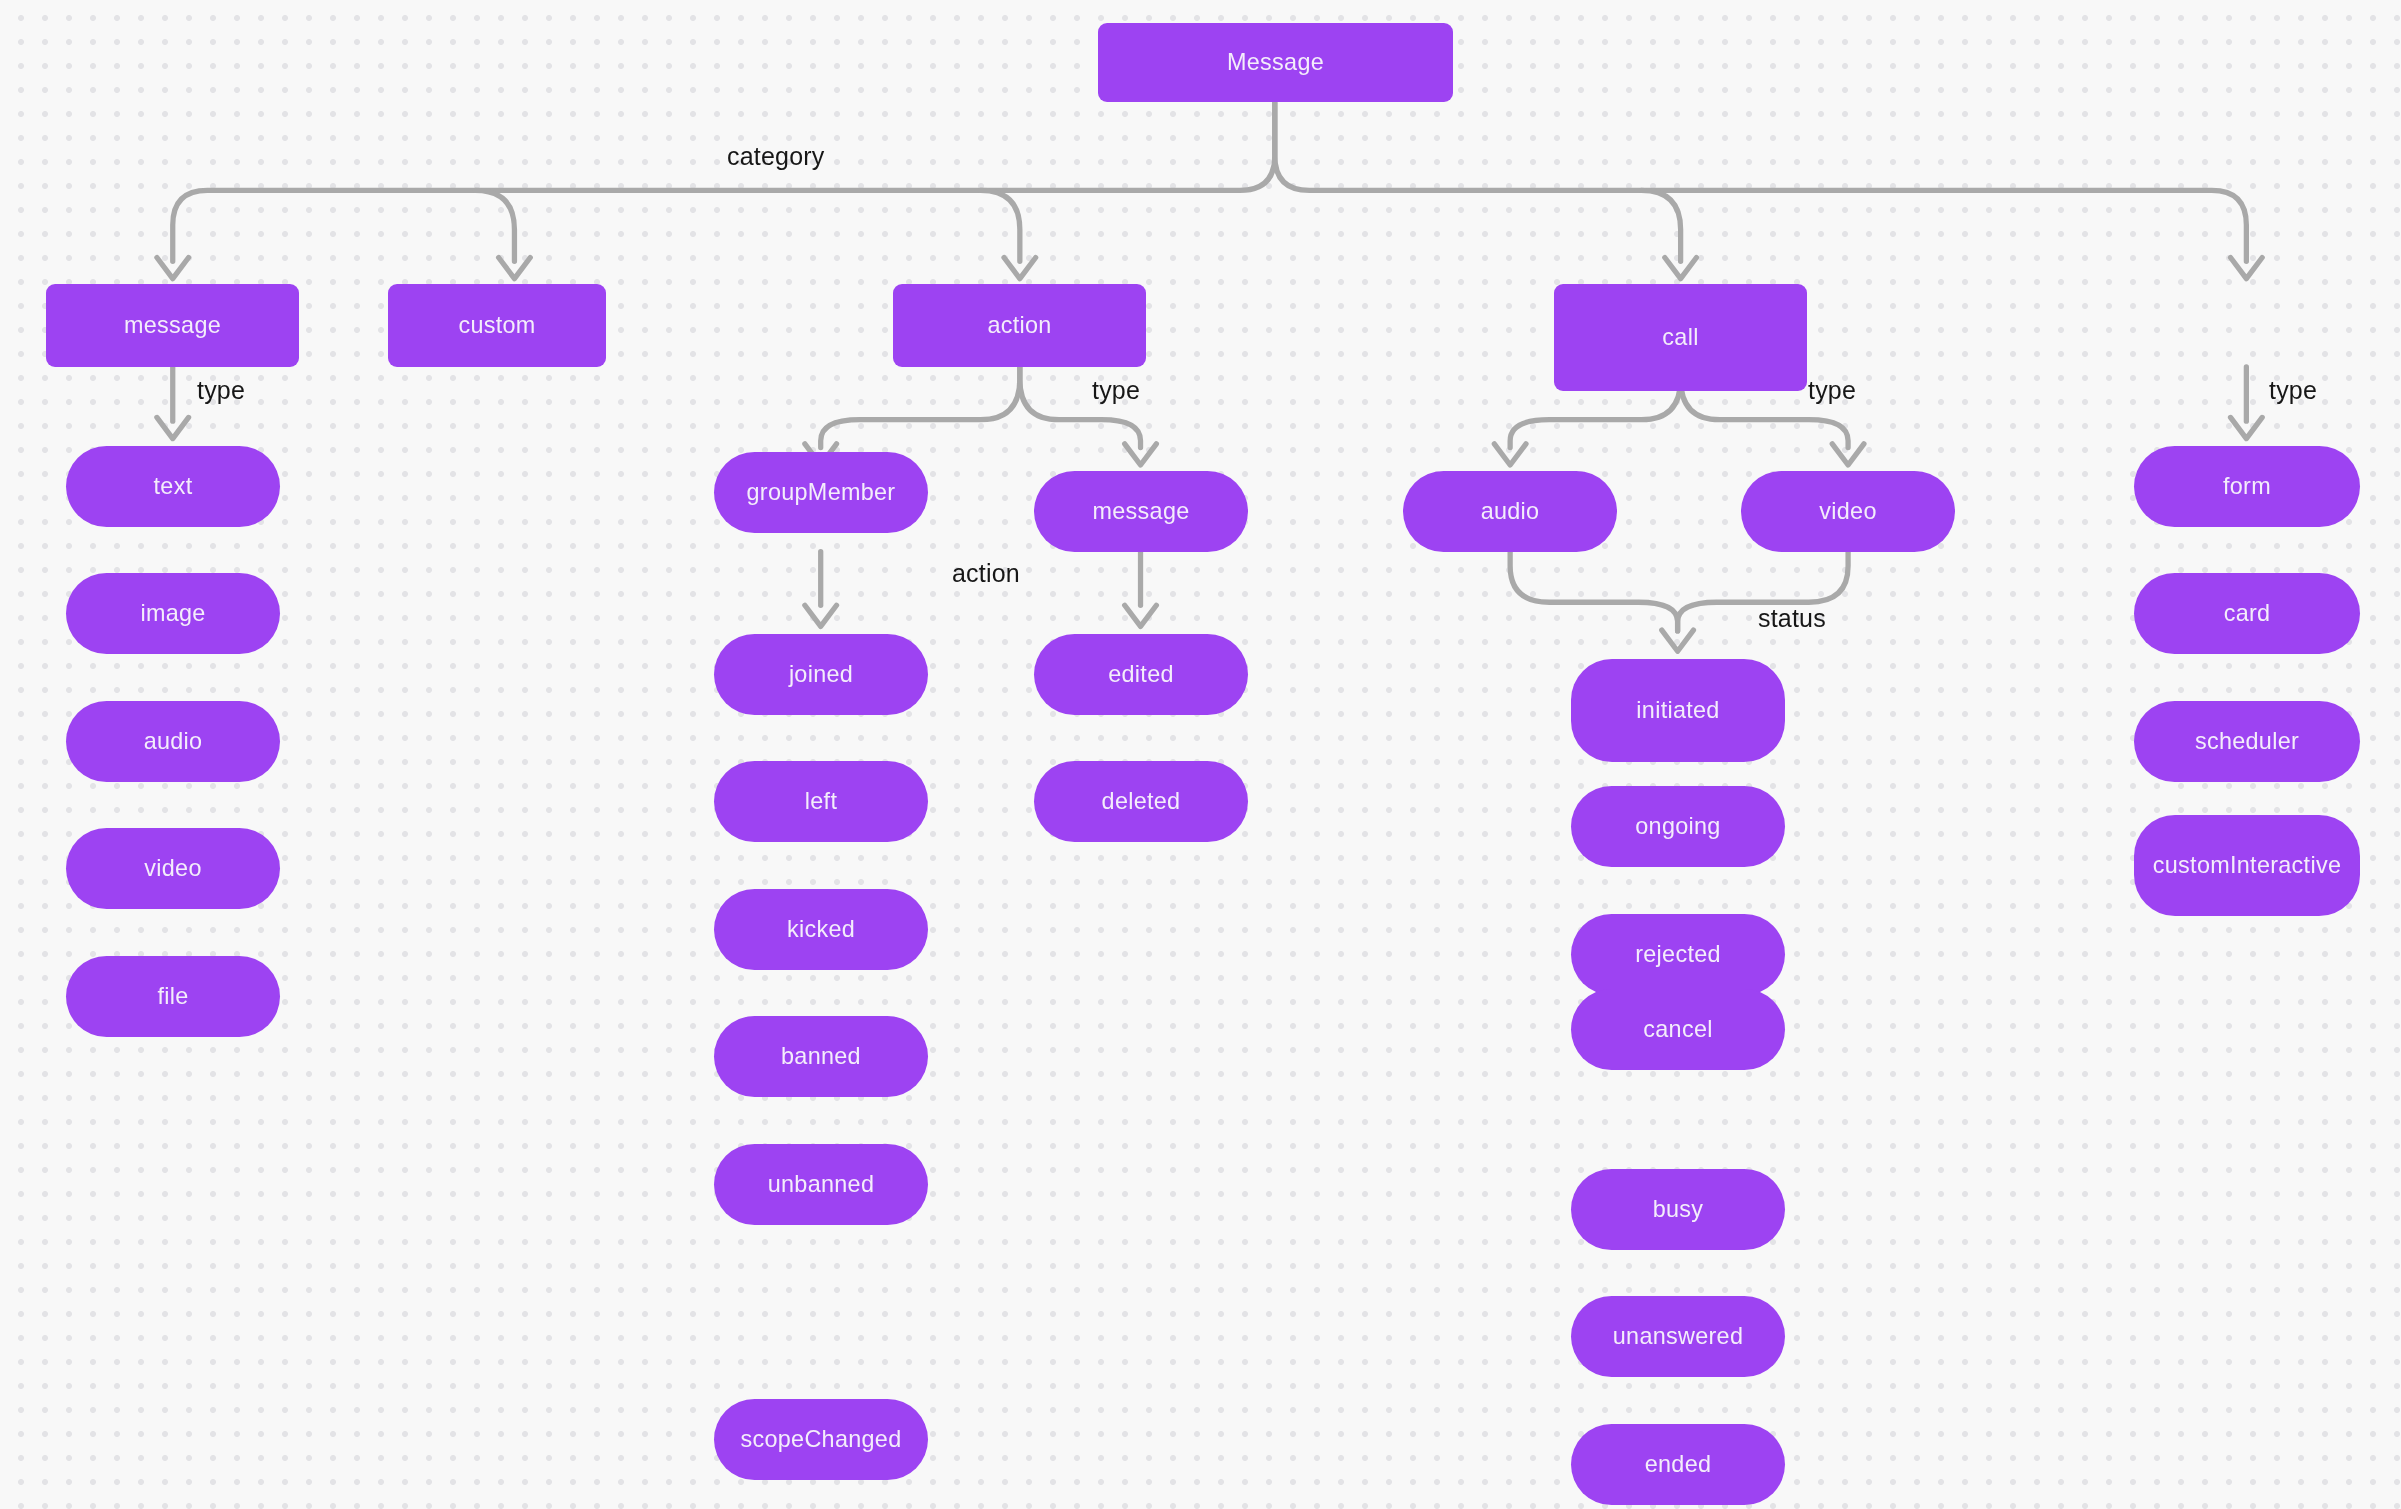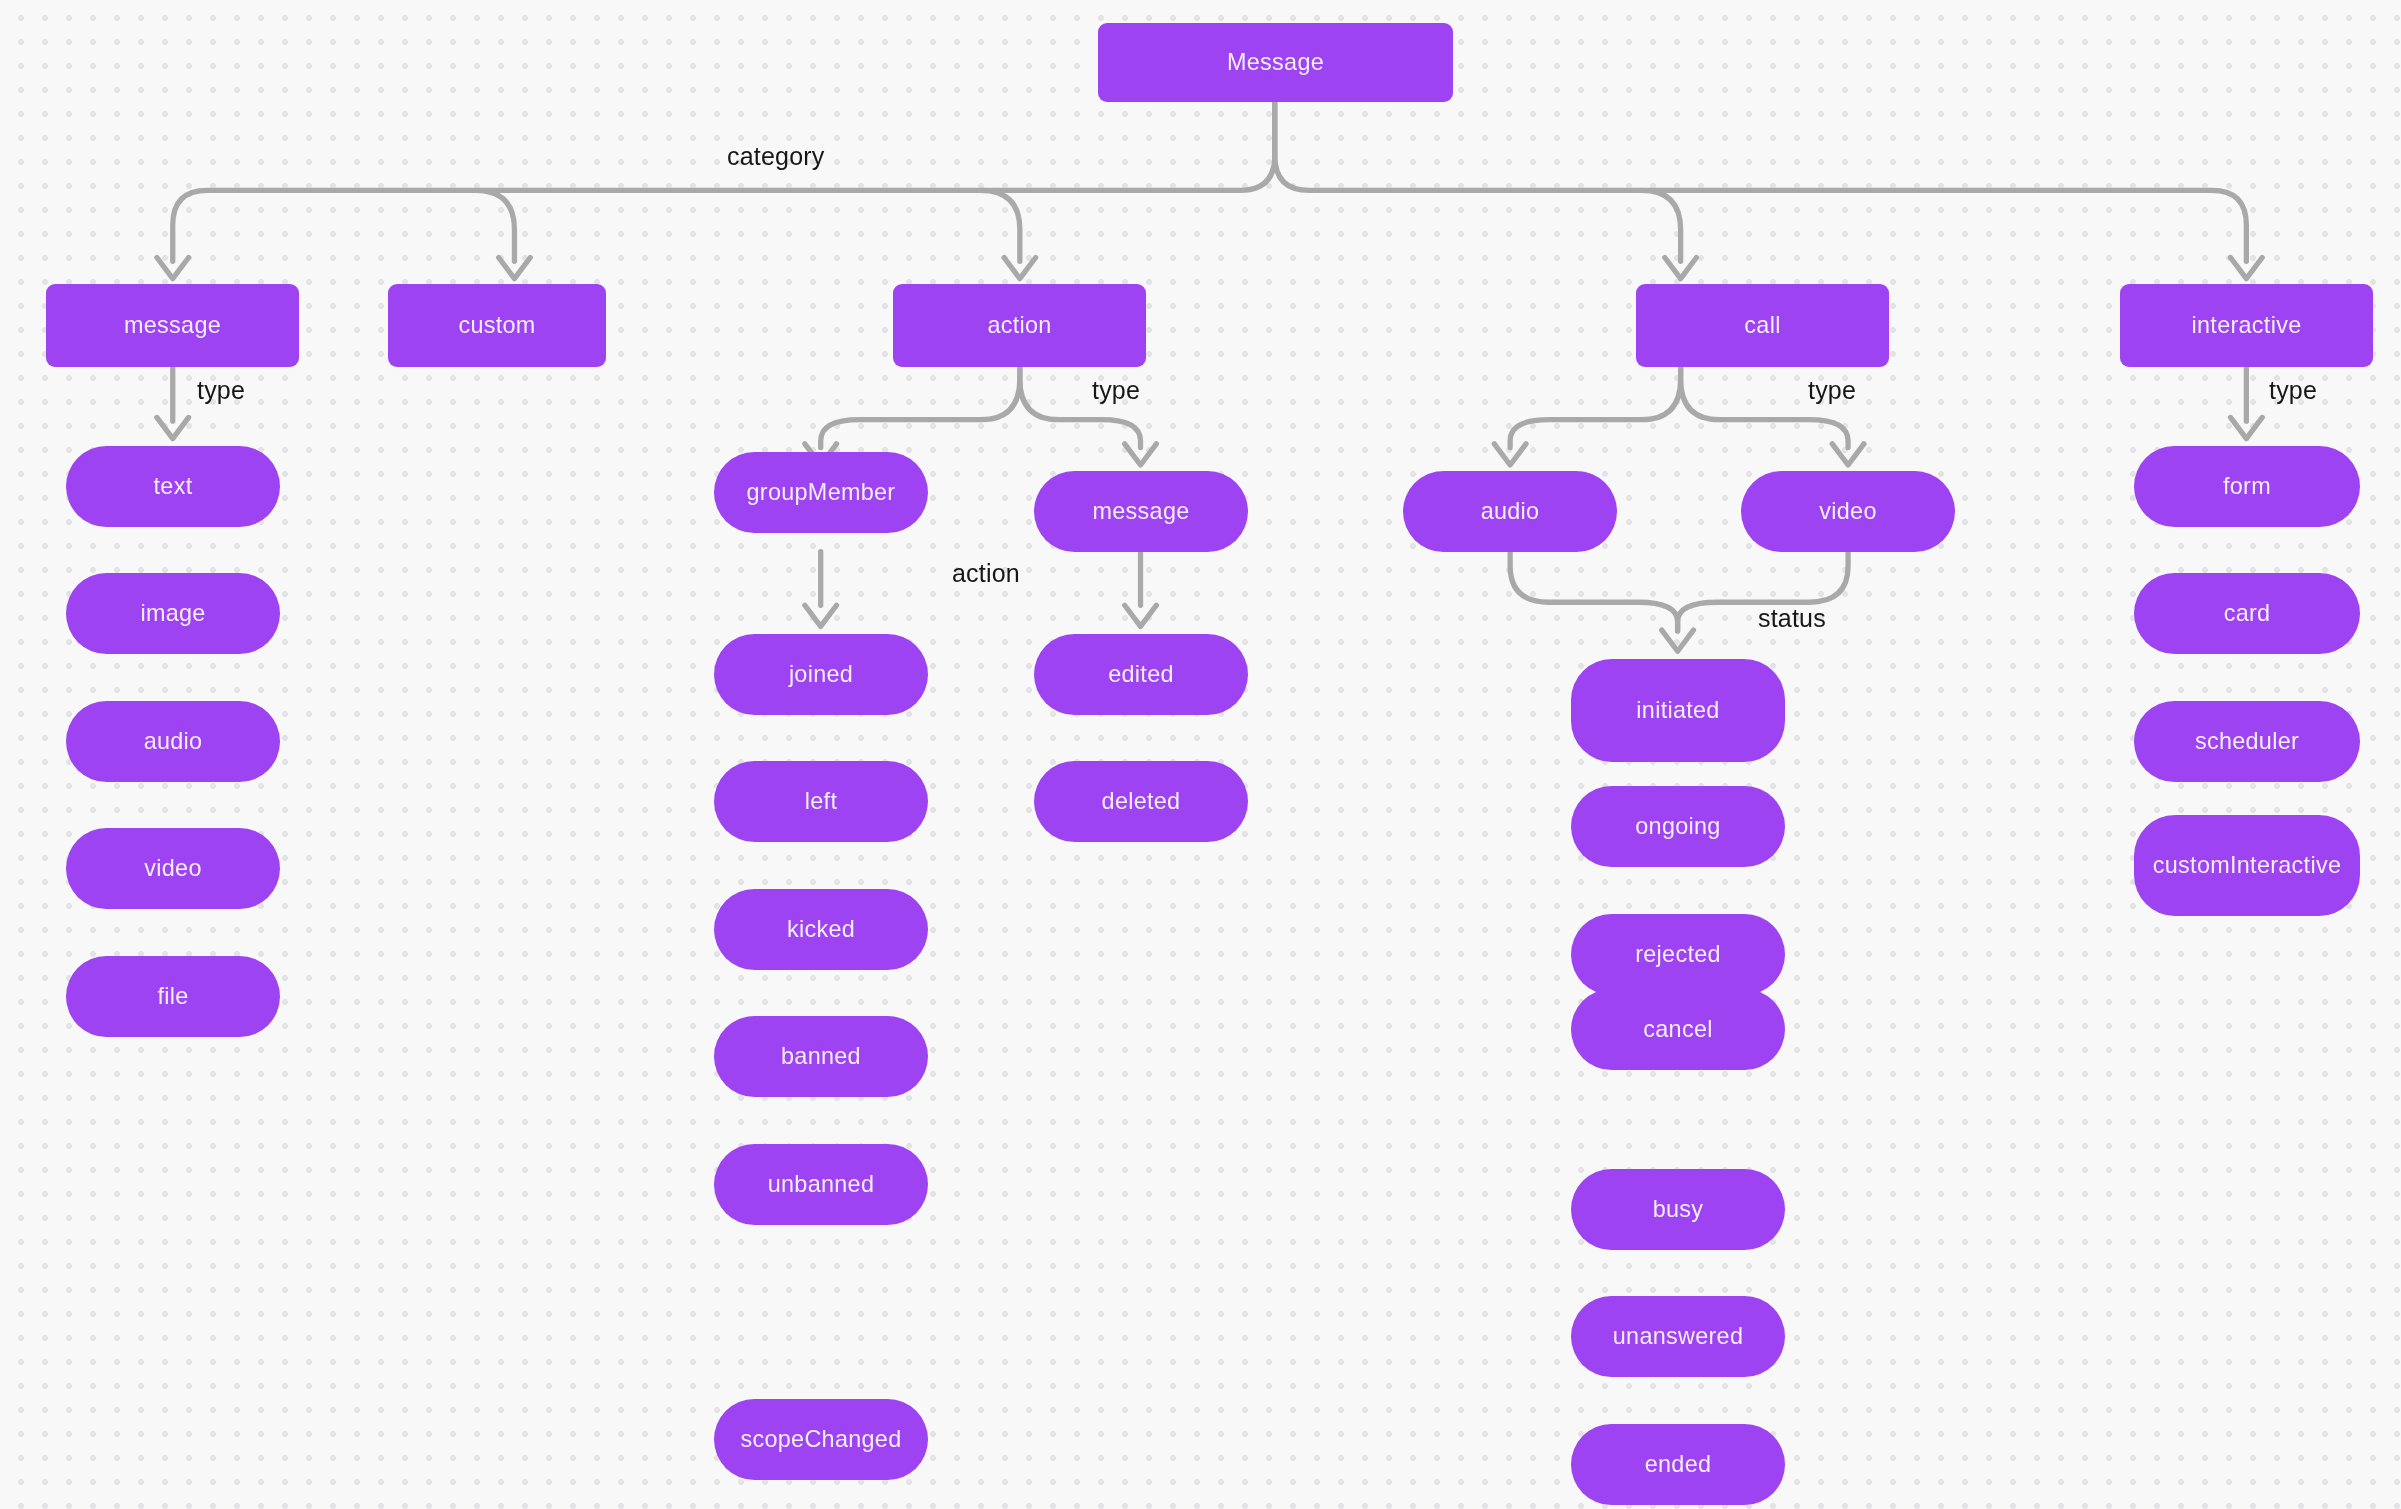--- a/index.html
+++ b/index.html
@@ -89,22 +89,21 @@
       <path d="M2450,731 V750 Q2450,798 2398,798 H2276 Q2224,798 2224,824 V836"></path>
       <path d="M2203,835 L2224,863 L2245,835"></path>
     </g>
   </svg>
 
   <div class="node rect" style="left:1098px;top:22.6px;width:355px;height:79px">Message</div>
 
   <div class="node rect" style="left:46px;top:284px;width:253px;height:83px">message</div>
   <div class="node rect" style="left:388px;top:284px;width:218px;height:83px">custom</div>
   <div class="node rect" style="left:893px;top:284px;width:253px;height:83px">action</div>
-  <div class="node rect" style="left:1636px;top:284px;width:253px;height:83px">call</div>
-  <div class="node rect" style="left:2120px;top:284px;width:253px;height:83px">interactive</div>
+  <div class="node rect" style="left:1554px;top:284px;width:253px;height:107px">call</div>
 
   <div class="node pill" style="left:66px;top:446px;width:214px;height:81px">text</div>
   <div class="node pill" style="left:66px;top:573px;width:214px;height:81px">image</div>
   <div class="node pill" style="left:66px;top:701px;width:214px;height:81px">audio</div>
   <div class="node pill" style="left:66px;top:828px;width:214px;height:81px">video</div>
   <div class="node pill" style="left:66px;top:956px;width:214px;height:81px">file</div>
 
   <div class="node pill" style="left:714px;top:452px;width:214px;height:81px">groupMember</div>
   <div class="node pill" style="left:1034px;top:471px;width:214px;height:81px">message</div>
 

